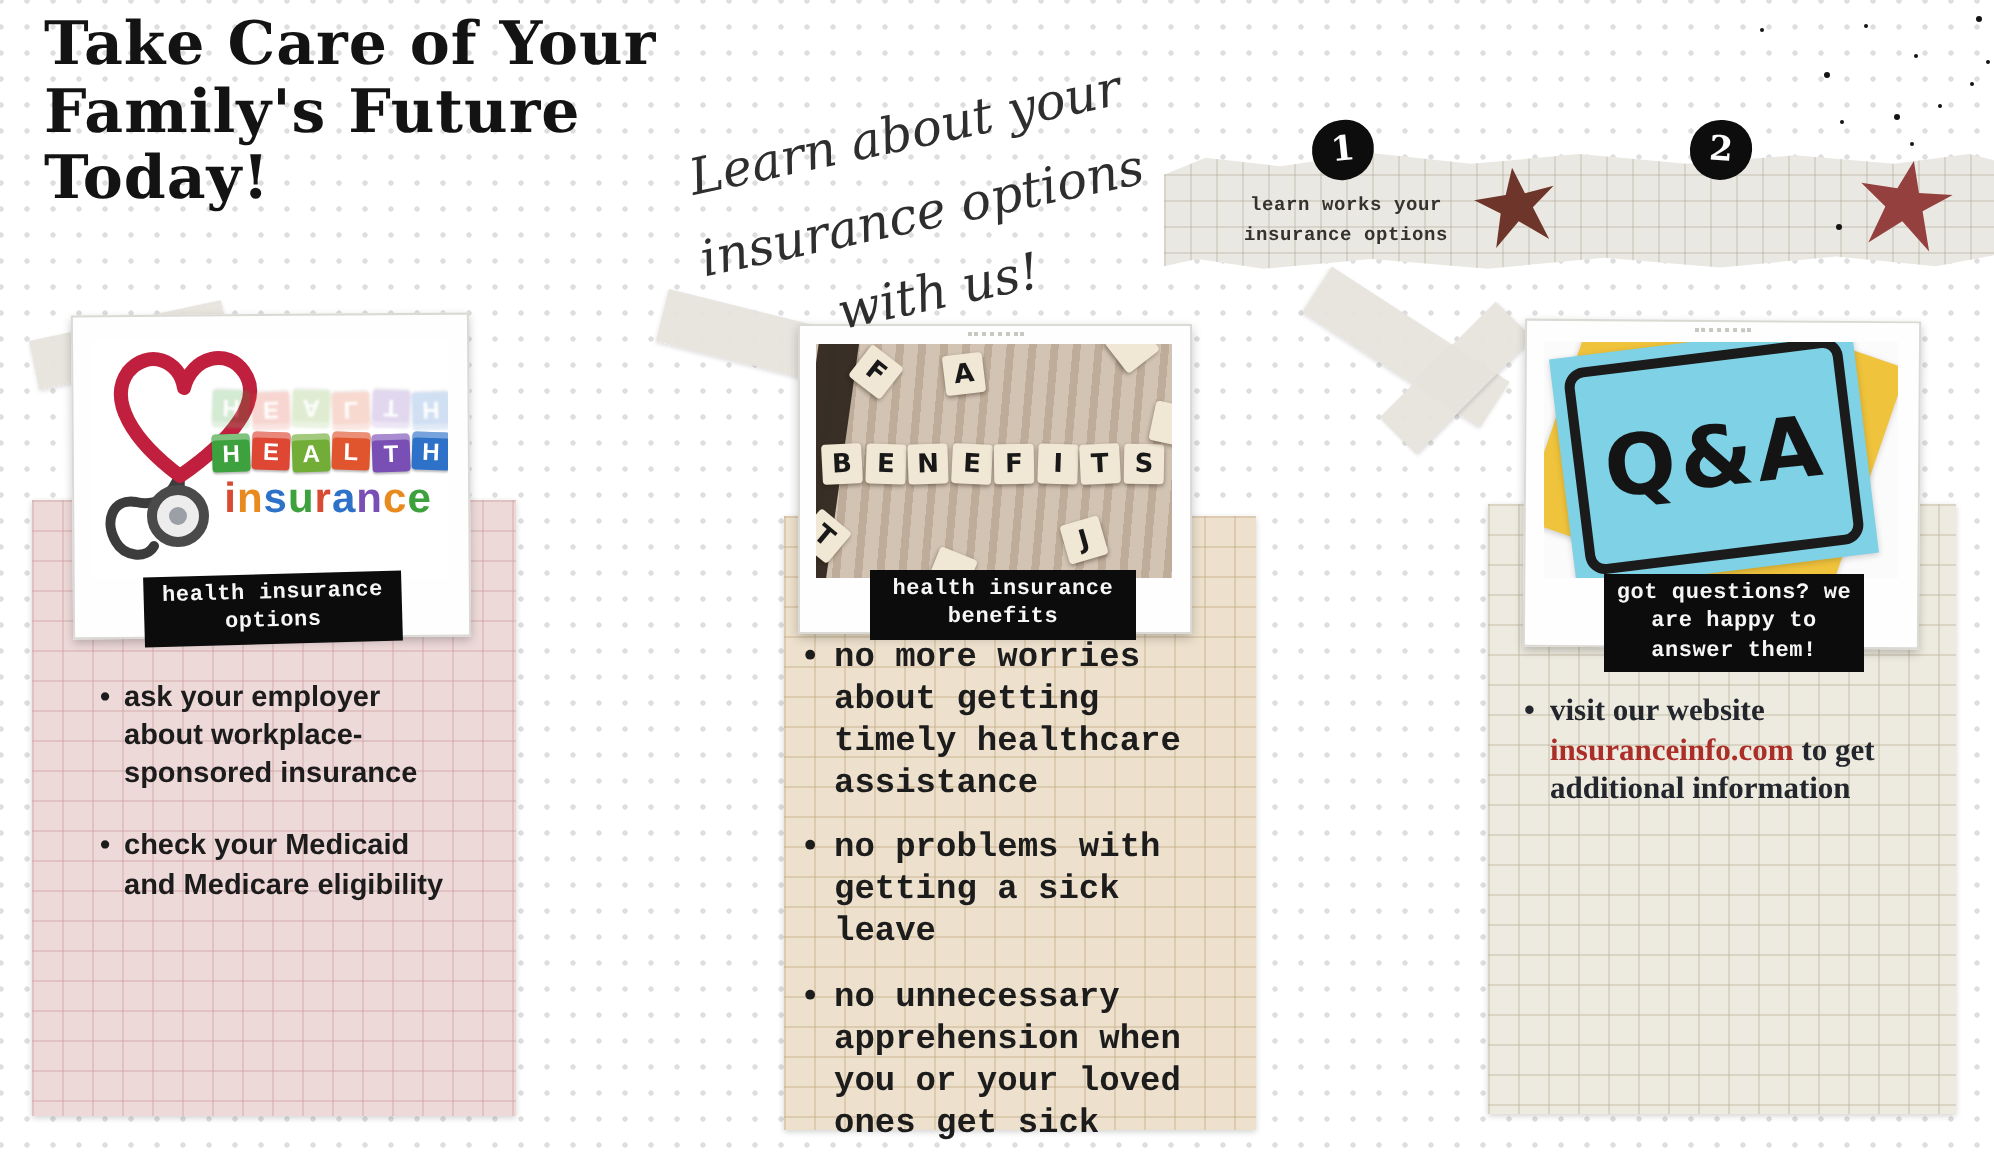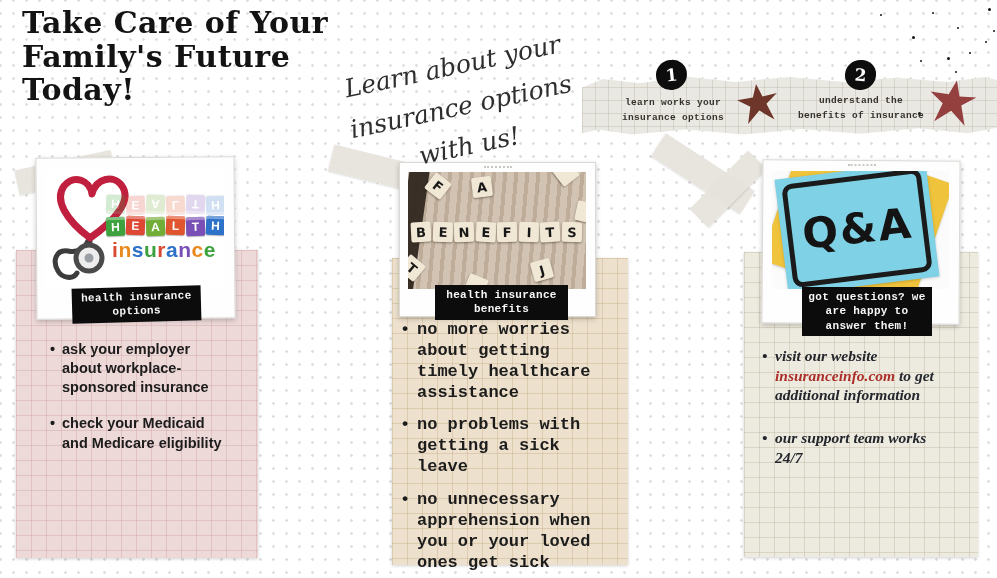--- a/index.html
+++ b/index.html
@@ -125,21 +125,21 @@
   .list li::before{content:"\2022";position:absolute;left:0;top:0;}
   #list-0{left:50px;top:340px;width:172px;font-weight:700;font-size:14.5px;line-height:1.32;}
   #list-0 li{padding-left:12px;}
   #list-0 li + li{margin-top:17px;}
   #list-1{left:400px;top:319px;width:212px;font-family:"Liberation Mono",monospace;
     font-weight:700;font-size:17px;line-height:1.24;}
   #list-1 li{padding-left:17px;}
   #list-1 li + li{margin-top:11px;}
   #list-2{left:762px;top:346px;width:192px;font-family:"Liberation Serif",serif;
     font-weight:700;font-size:15.5px;line-height:1.27;color:#23262c;}
-  #list-2 li{padding-left:13px;font-style:italic;}
+  #list-2 li{padding-left:13px;}
   #list-2 li + li{margin-top:23px;}
   .weblink{color:#ab2f28;text-decoration:none;cursor:pointer;}
 </style>
 </head>
 <body>
 
 <div class="page">
 
   <div class="title">
     <div>Take Care of Your</div>
@@ -153,21 +153,20 @@
     <div>with us!</div>
   </div>
 
   <div class="strip"></div>
   <div class="step-circle" id="circle-1">1</div>
   <div class="step-caption" id="caption-1">learn works your insurance options</div>
   <svg class="star" id="star-1" viewBox="0 0 100 100">
     <path d="M52 2 L63 34 L98 30 L70 52 L84 92 L51 66 L20 94 L31 54 L2 34 L40 33 Z" fill="#6e352a"></path>
   </svg>
   <div class="step-circle" id="circle-2">2</div>
-  <div class="step-caption" id="caption-2">understand the benefits of insurance</div>
   <svg class="star" id="star-2" viewBox="0 0 100 100">
     <path d="M52 2 L63 34 L98 30 L70 52 L84 92 L51 66 L20 94 L31 54 L2 34 L40 33 Z" fill="#94403e"></path>
   </svg>
 
   <span class="speck" style="left:912px;top:36px;width:3px;height:3px"></span>
   <span class="speck" style="left:932px;top:12px;width:2px;height:2px"></span>
   <span class="speck" style="left:957px;top:27px;width:2px;height:2px"></span>
   <span class="speck" style="left:988px;top:8px;width:3px;height:3px"></span>
   <span class="speck" style="left:993px;top:30px;width:2px;height:2px"></span>
   <span class="speck" style="left:920px;top:60px;width:2px;height:2px"></span>
@@ -261,16 +260,15 @@
   </ul>
 
   <ul class="list" id="list-1">
     <li>no more worries about getting timely healthcare assistance</li>
     <li>no problems with getting a sick leave</li>
     <li>no unnecessary apprehension when you or your loved ones get sick</li>
   </ul>
 
   <ul class="list" id="list-2">
     <li><span>visit our website </span><span class="weblink">insuranceinfo.com</span><span> to get additional information</span></li>
-    <li>our support team works 24/7</li>
   </ul>
 
 </div>
 
 </body></html>

